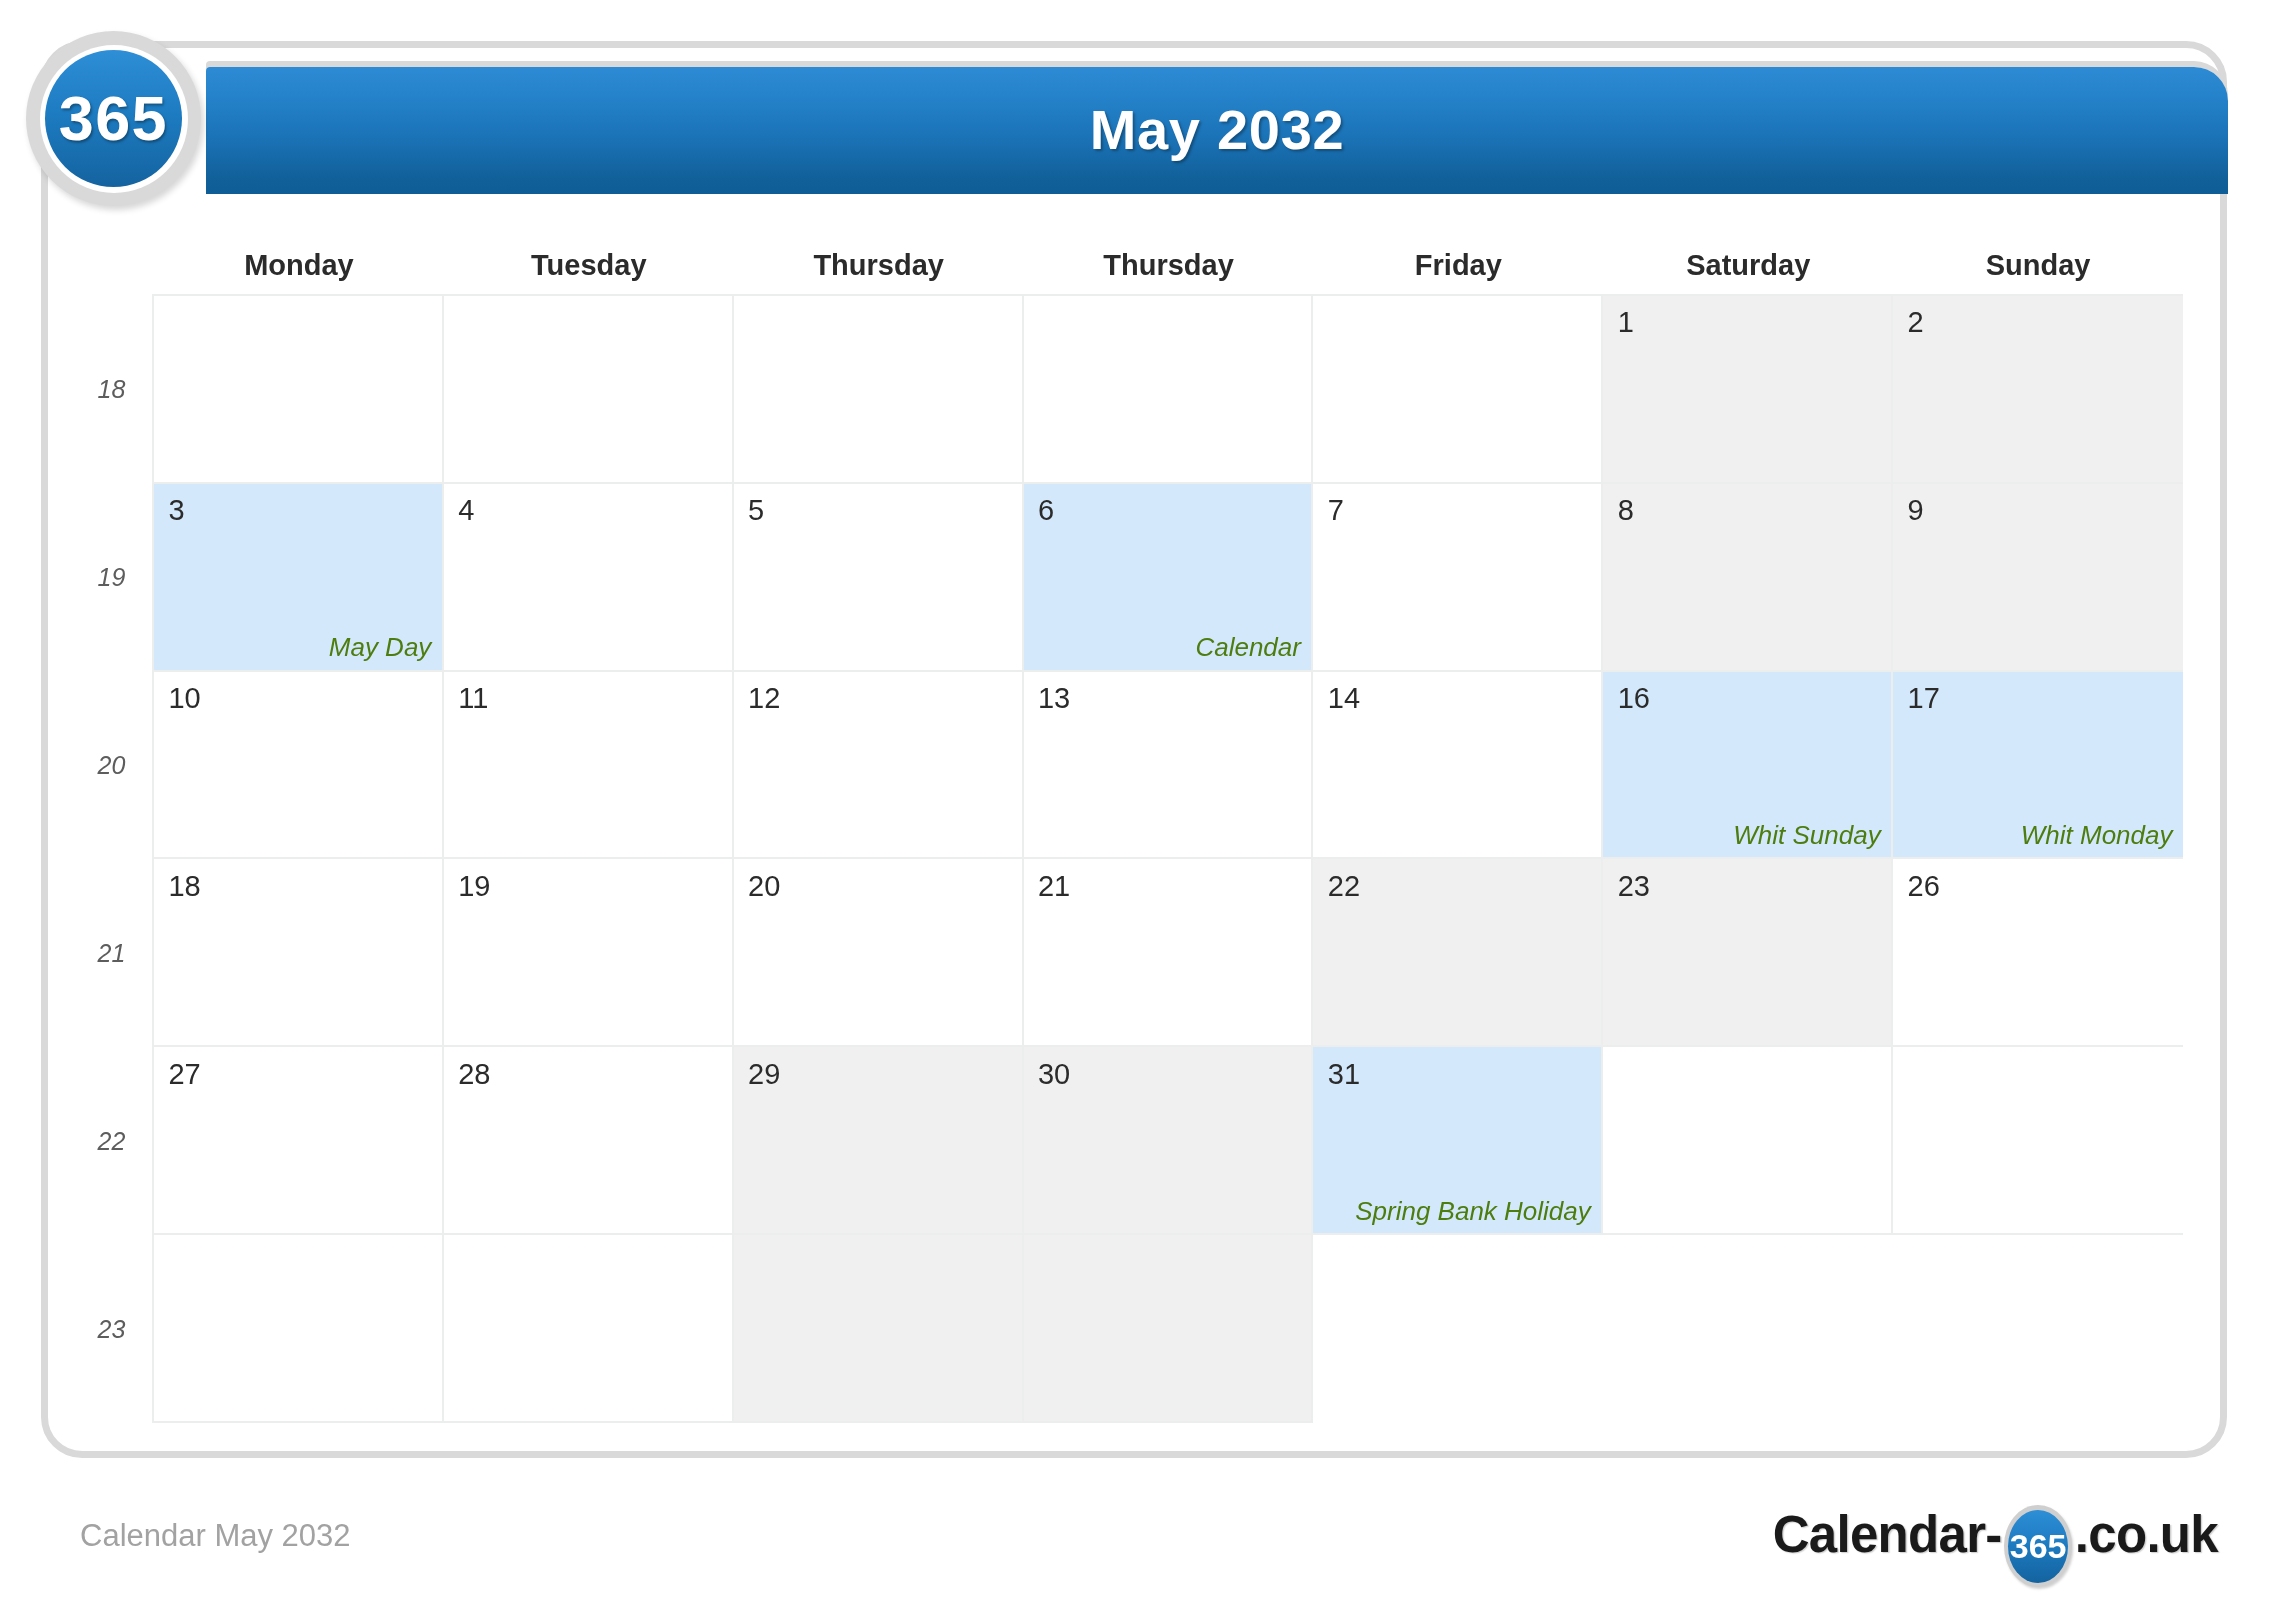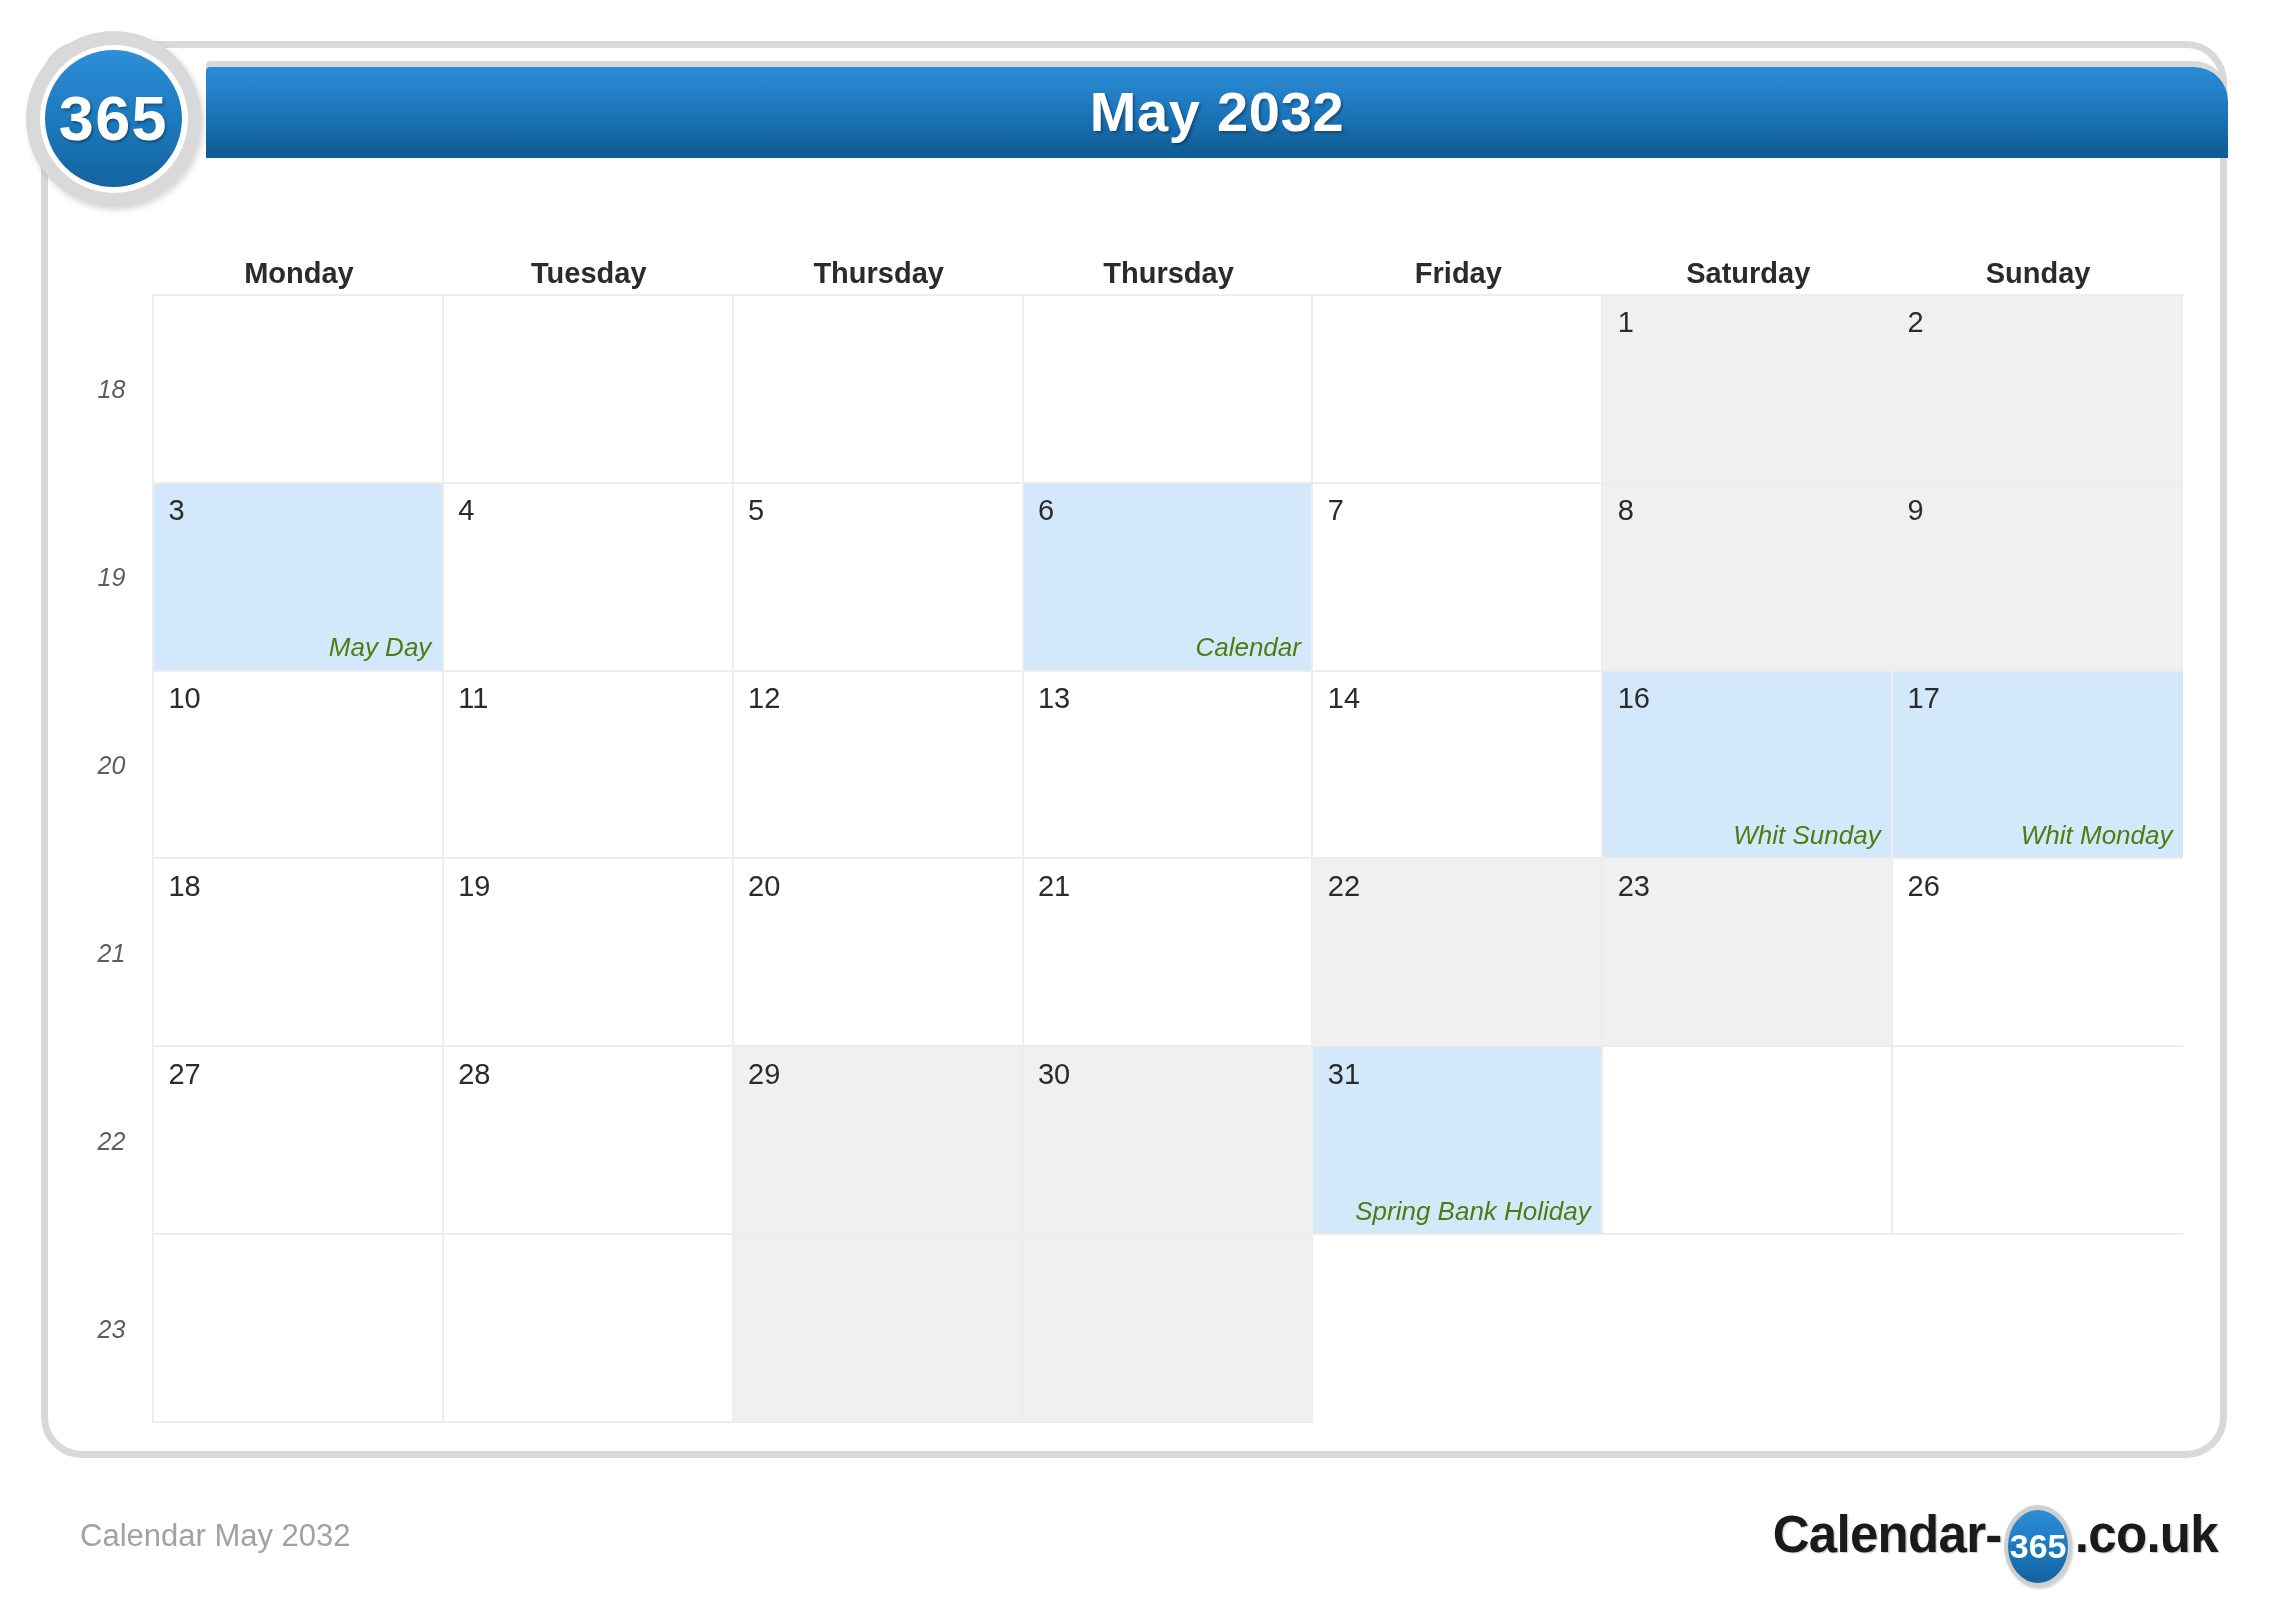--- a/index.html
+++ b/index.html
@@ -30,21 +30,21 @@
     border-radius: 41px;
     background: #ffffff;
   }
 
   
   .titlebar {
     position: absolute;
     left: 206px;
     top: 67px;
     width: 2022px;
-    height: 91px;
+    height: 127px;
     background: linear-gradient(to bottom, #2d8ad4 0%, #2583cb 22%, #1b73b7 55%, #11609a 88%, #0f5d96 100%);
     border-top-right-radius: 34px;
     border-top-left-radius: 3.9px;
     box-shadow: 0 -5.9px 0 0 #d9d9d9;
   }
   .titlebar-text {
     position: absolute;
     left: 0; right: 0;
     top: 50%;
     transform: translateY(-52%);
@@ -115,21 +115,20 @@
   }
 
   
   .dow-row {
     position: absolute;
     left: 154px;
     top: 249px;
     width: 2029px;
     height: 41px;
     display: flex;
-    align-items: flex-end;
   }
   .dow {
     flex: 1 1 0;
     text-align: center;
     font-size: 29px;
     font-weight: bold;
     color: #2b2b2b;
     line-height: 33px;
   }
 

